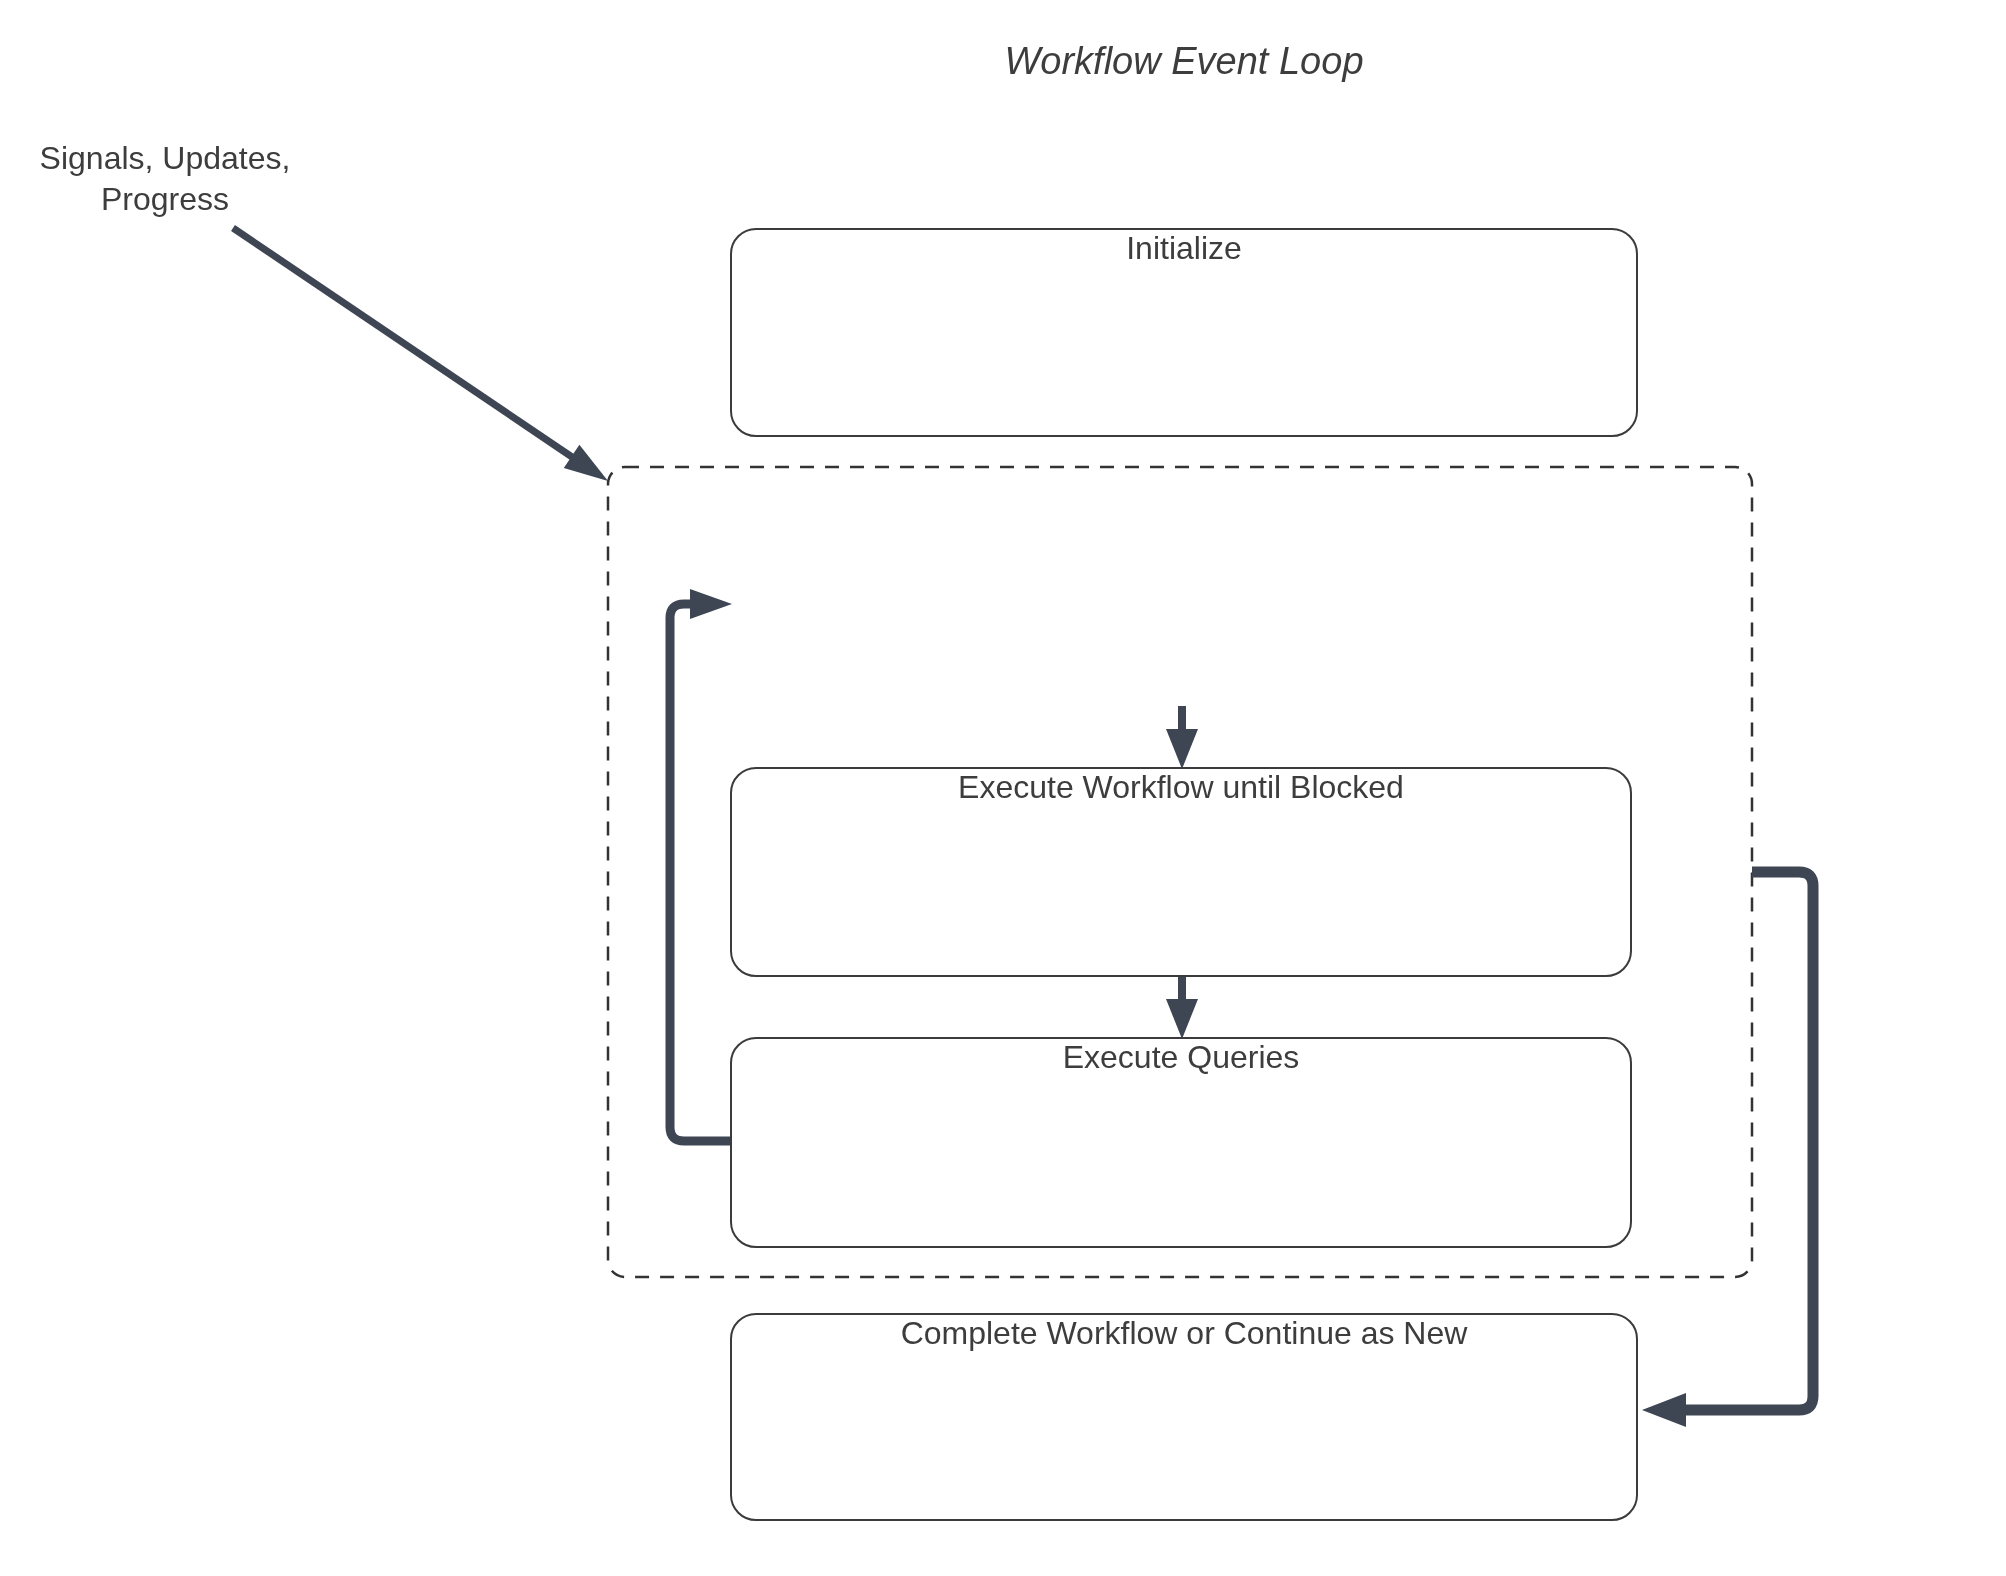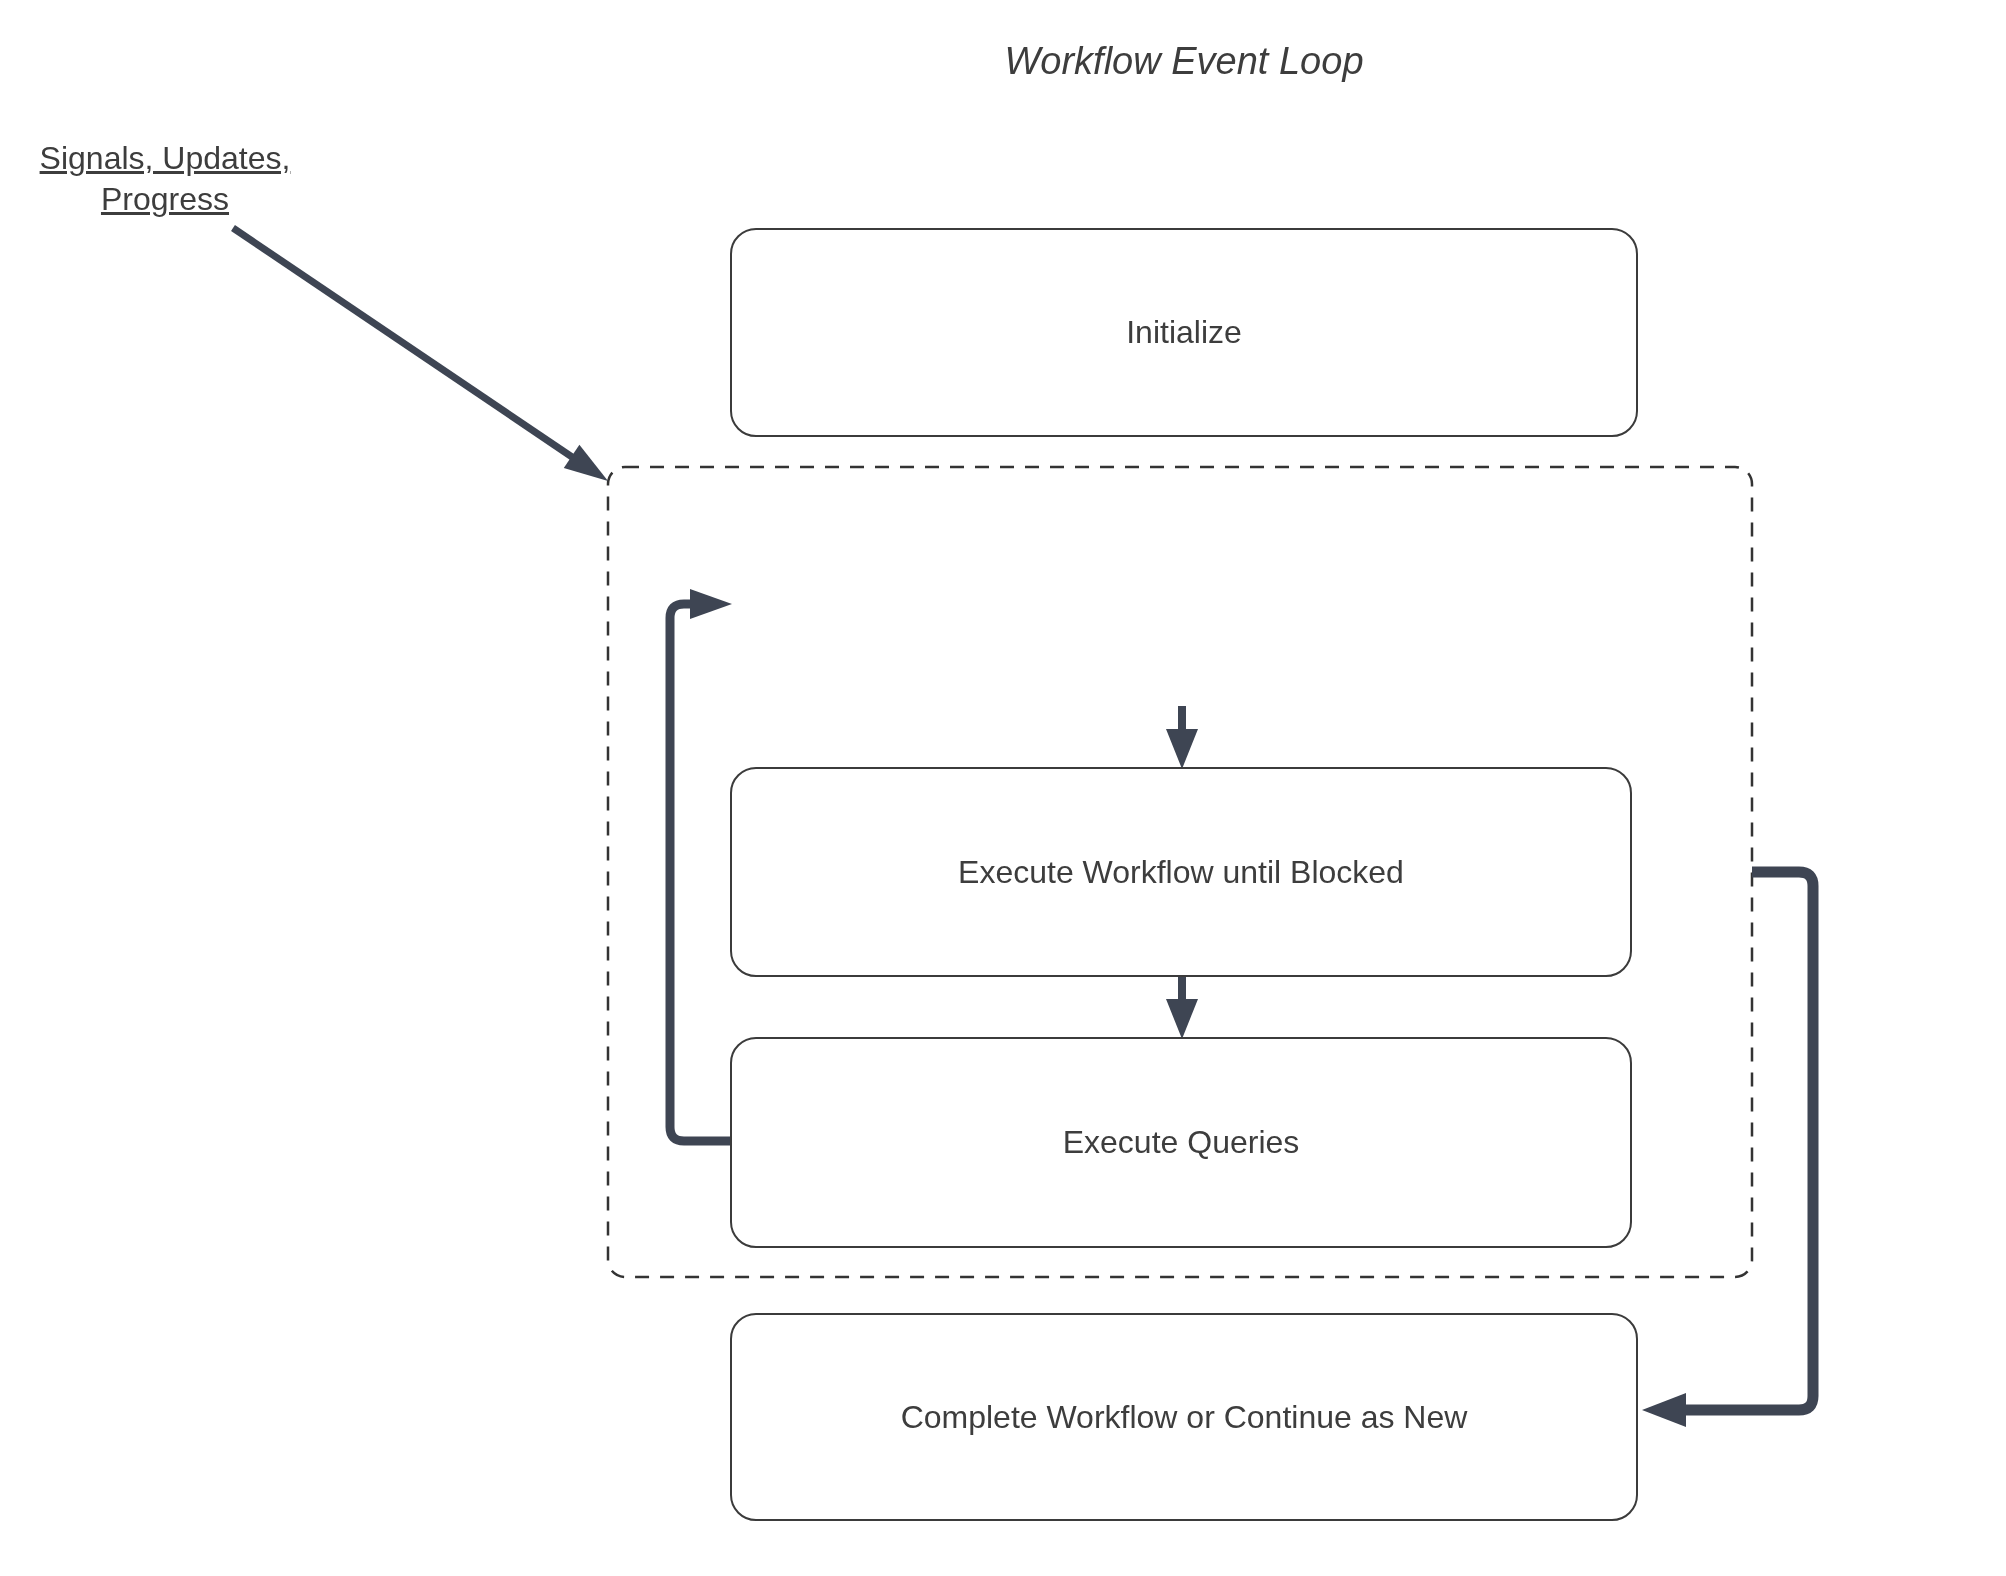--- a/index.html
+++ b/index.html
@@ -40,21 +40,20 @@
     stroke: var(--loop-border);
     stroke-width: 2.5;
     stroke-dasharray: 14 11;
   }
   .node {
     position: absolute;
     background: var(--background);
     border: 2px solid var(--node-border);
     border-radius: 26px;
     display: flex;
-    align-items: center;
     justify-content: center;
     text-align: center;
     font-size: 32px;
     color: var(--text);
     padding: 0 30px;
   }
   .diagram-title {
     position: absolute;
     left: 1184px;
     top: 40px;
@@ -66,21 +65,20 @@
   }
   .input-label {
     position: absolute;
     left: 30px;
     top: 138px;
     width: 270px;
     text-align: center;
     font-size: 32px;
     line-height: 41px;
     color: var(--text);
-    text-decoration: underline;
   }
 </style>
 </head>
 <body>
 
 <div id="canvas">
 
   <div class="diagram-title">Workflow Event Loop</div>
 
   <div class="input-label">

